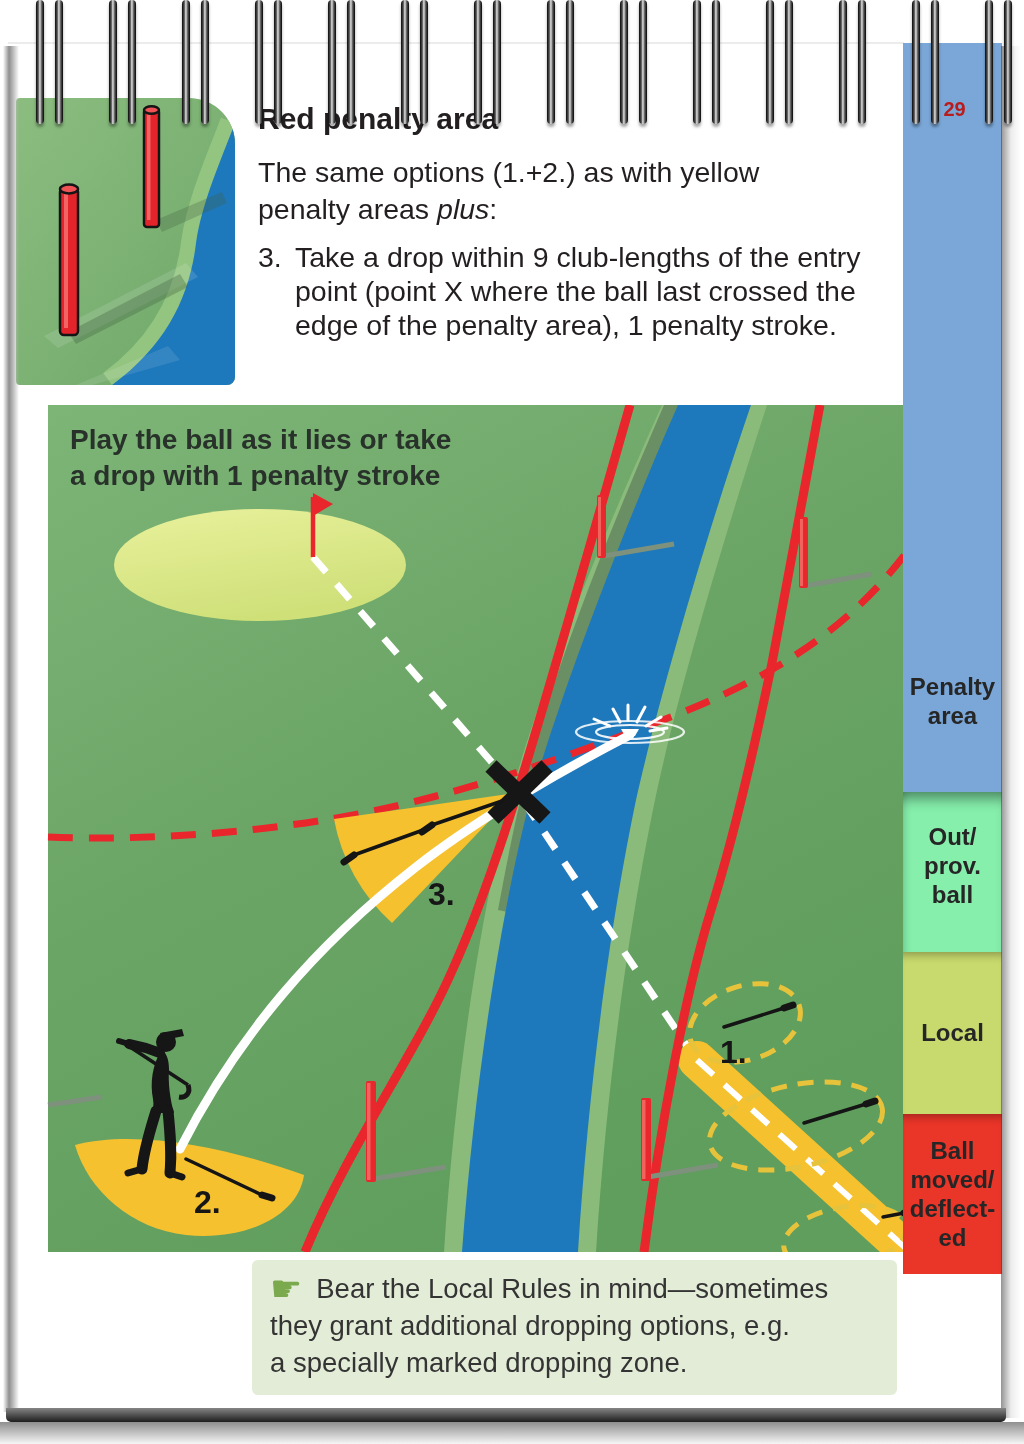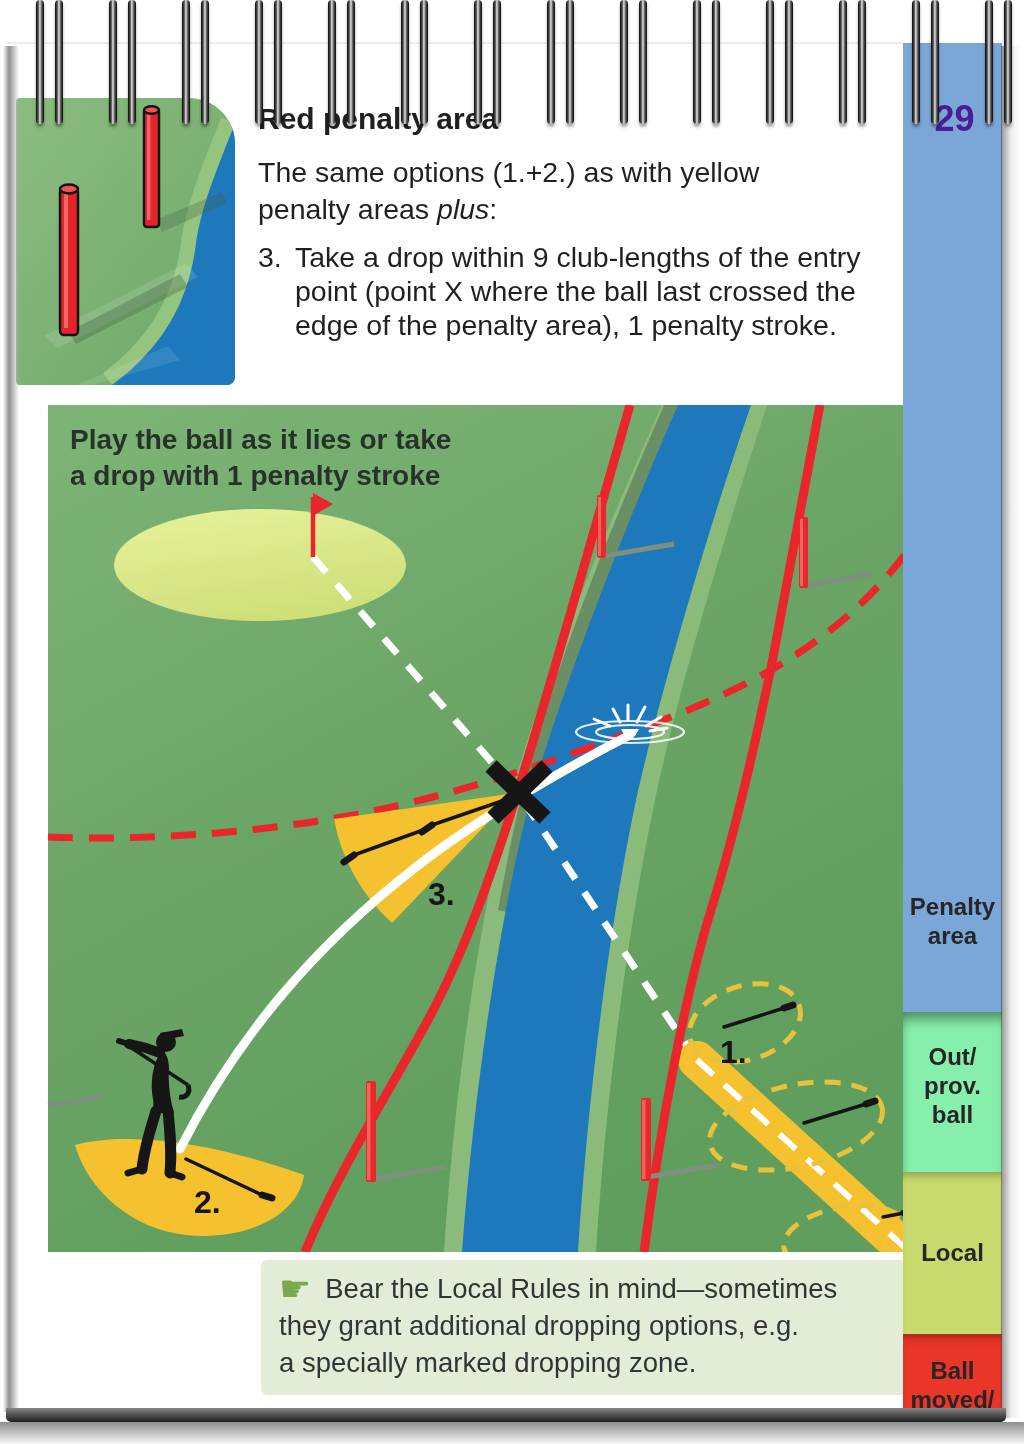--- a/index.html
+++ b/index.html
@@ -22,33 +22,33 @@
   .rings{position:absolute;left:36px;top:0;width:976px;height:124px;display:flex;
     justify-content:space-between;z-index:60;pointer-events:none;}
   .ring-pair{width:27px;display:flex;justify-content:space-between;}
   .loop{width:8px;height:100%;border-radius:4px;
     background:linear-gradient(to right,#0a0a0a,#4f4f4f 28%,#e3e3e3 48%,#565656 72%,#050505);
     box-shadow:0 3px 3px rgba(0,0,0,.35);}
 
   
   .tabs{position:absolute;left:903px;top:43px;width:99px;z-index:10;}
   .tab{position:relative;width:99px;}
-  .tab-penalty{height:969px;background:#7aa7d7;}
+  .tab-penalty{height:749px;background:#7aa7d7;}
   .tab-out{height:160px;background:#86efac;
     box-shadow:inset 0 14px 14px -8px rgba(0,0,0,.45), inset 8px 0 10px -8px rgba(0,0,0,.18);}
   .tab-green{height:162px;background:#c8d96d;box-shadow:inset 0 9px 9px -6px rgba(0,0,0,.3);}
   .tab-red{height:160px;background:#ea3529;box-shadow:inset 0 9px 9px -6px rgba(0,0,0,.3);}
   .tab-label{position:absolute;left:0;width:100%;text-align:center;font-weight:bold;
     font-size:24px;line-height:29px;color:#262626;white-space:pre-line;}
   .tab-penalty .tab-label{bottom:62px;}
   .tab-out .tab-label{top:30px;}
   .tab-green .tab-label{top:66px;}
   .tab-red .tab-label{top:22px;}
   .page-number{position:absolute;left:903px;top:98px;width:103px;text-align:center;
-    font-weight:bold;font-size:36px;color:#4c1d95;z-index:20;}
+    font-weight:bold;font-size:20px;color:#b91c1c;z-index:20;}
 
   
   .headblock{position:absolute;left:258px;top:100px;width:632px;z-index:5;}
   .headblock h1{margin:0;font-size:30px;line-height:38px;font-weight:bold;color:#231f20;}
   .intro{font-size:28.5px;line-height:37px;margin-top:16px;}
   .intro .it{font-style:italic;}
   .item3{display:flex;margin-top:12px;font-size:28.5px;line-height:34px;}
   .item3 .marker{width:37px;flex:0 0 37px;}
   .item3 .body{flex:1;}
 
@@ -56,21 +56,21 @@
   .mini-illust{position:absolute;left:16px;top:98px;width:219px;height:287px;
     border-radius:4px 46px 8px 4px;overflow:hidden;z-index:4;}
   .main-illust{position:absolute;left:2px;top:405px;width:956px;height:847px;
     border-radius:8px 26px 44px 10px;overflow:hidden;z-index:4;}
   .mini-illust svg,.main-illust svg{display:block;width:100%;height:100%;}
   svg text{font-family:"Liberation Sans",sans-serif;}
 
   
   .note{position:absolute;left:252px;top:1260px;width:645px;box-sizing:border-box;
     background:#e3ecd7;border-radius:6px;padding:10px 20px 14px 18px;z-index:5;
-    font-size:27.5px;line-height:37px;color:#343434;margin-left:9px;}
+    font-size:27.5px;line-height:37px;color:#343434;}
   .note .hand{color:#7ba94e;font-size:36px;margin-right:14px;vertical-align:-3px;}
 </style>
 </head>
 <body>
 
 <div class="rings">
   <div class="ring-pair">
       <div class="loop"></div>
       <div class="loop"></div>
     </div>

